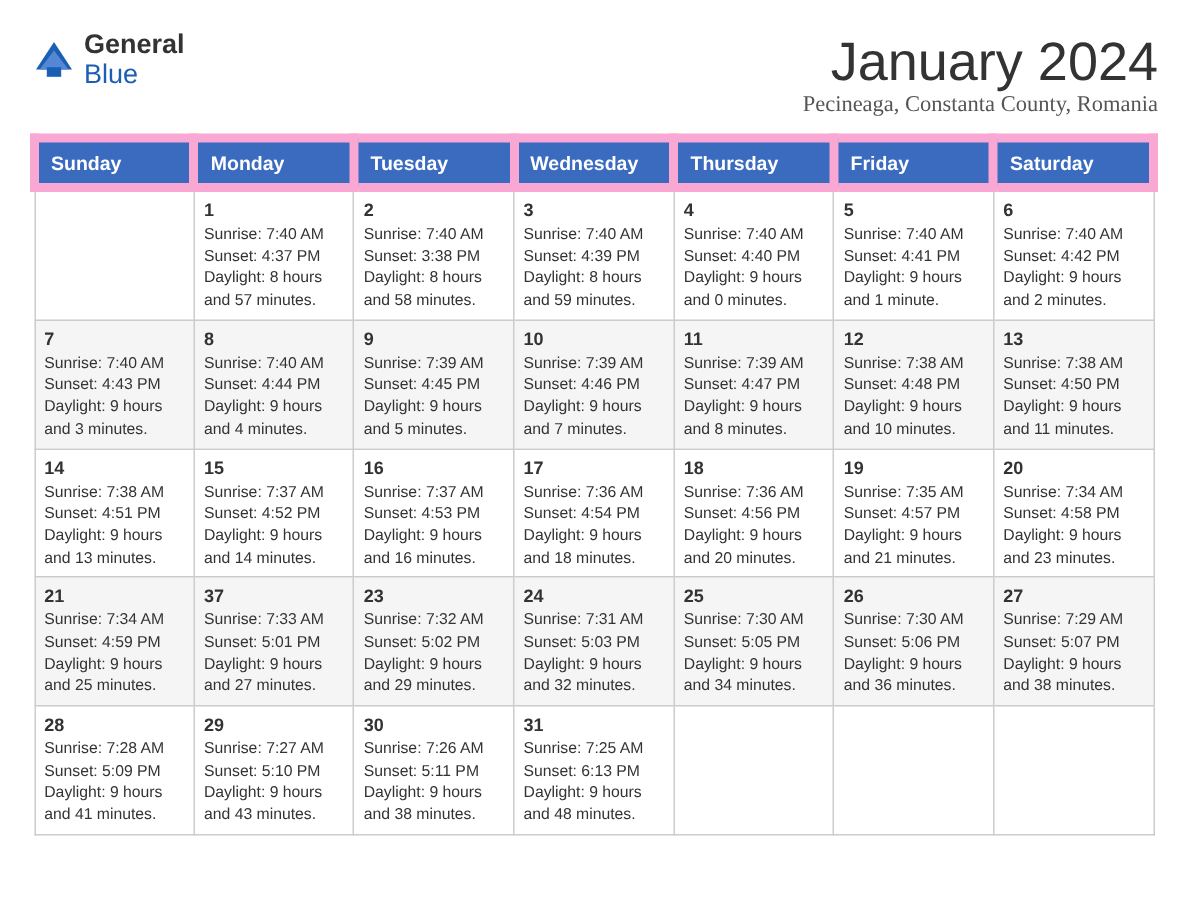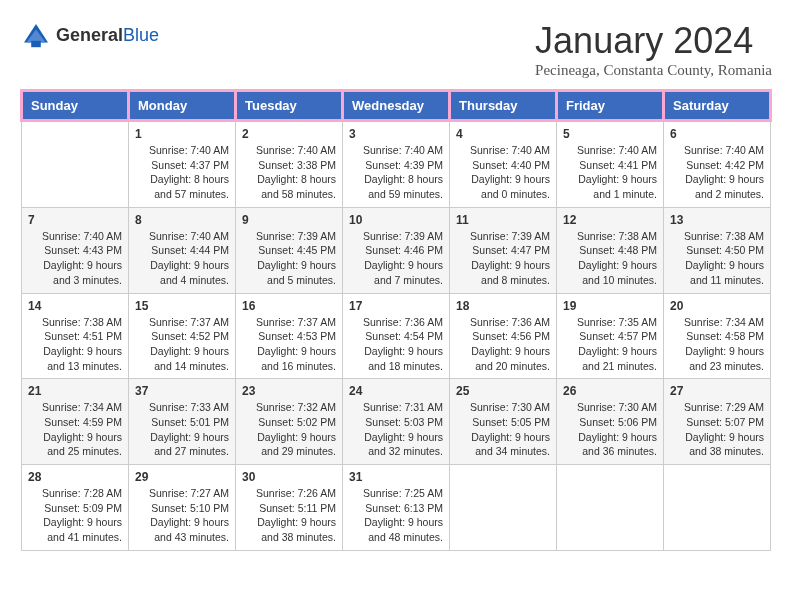--- a/index.html
+++ b/index.html
@@ -16,27 +16,29 @@
       align-items: flex-start;
       margin-bottom: 10px;
     }
     .logo {
       display: flex;
       align-items: center;
       gap: 4px;
     }
     .logo-text {
       display: flex;
+      flex-direction: column;
       line-height: 1.1;
     }
     .logo-icon {
       width: 32px;
       height: 32px;
     }
     .title-section {
+      text-align: right;
     }
     .month-title {
       font-size: 36px;
       font-weight: normal;
       color: #333;
     }
     .location-subtitle {
       font-size: 15px;
       color: #555;
       font-family: Liberation Serif, serif;
@@ -46,21 +48,21 @@
       border-collapse: collapse;
       border: 1px solid #ccc;
     }
     .calendar-table th {
       background-color: #3a6bbf;
       color: #fff;
       padding: 6px 8px;
       text-align: left;
       font-size: 13px;
       font-weight: bold;
-      border: 3px solid #f9a8d4;
+      border: 6px solid #f9a8d4;
     }
     .calendar-table td {
       vertical-align: top;
       border: 1px solid #ccc;
       padding: 5px 6px;
       width: 107px;
       min-height: 80px;
       font-size: 10.5px;
       color: #333;
       background: #fff;
@@ -72,21 +74,20 @@
       font-size: 12px;
       font-weight: bold;
       color: #333;
       display: block;
       margin-bottom: 2px;
     }
     .cell-content {
       font-size: 10.5px;
       line-height: 1.4;
       color: #333;
-      text-align: right;
     }
     .empty-cell {
       background: #fff !important;
     }
   </style>
 </head>
 <body>
 
 <div class="header-section">
   <div class="logo">

